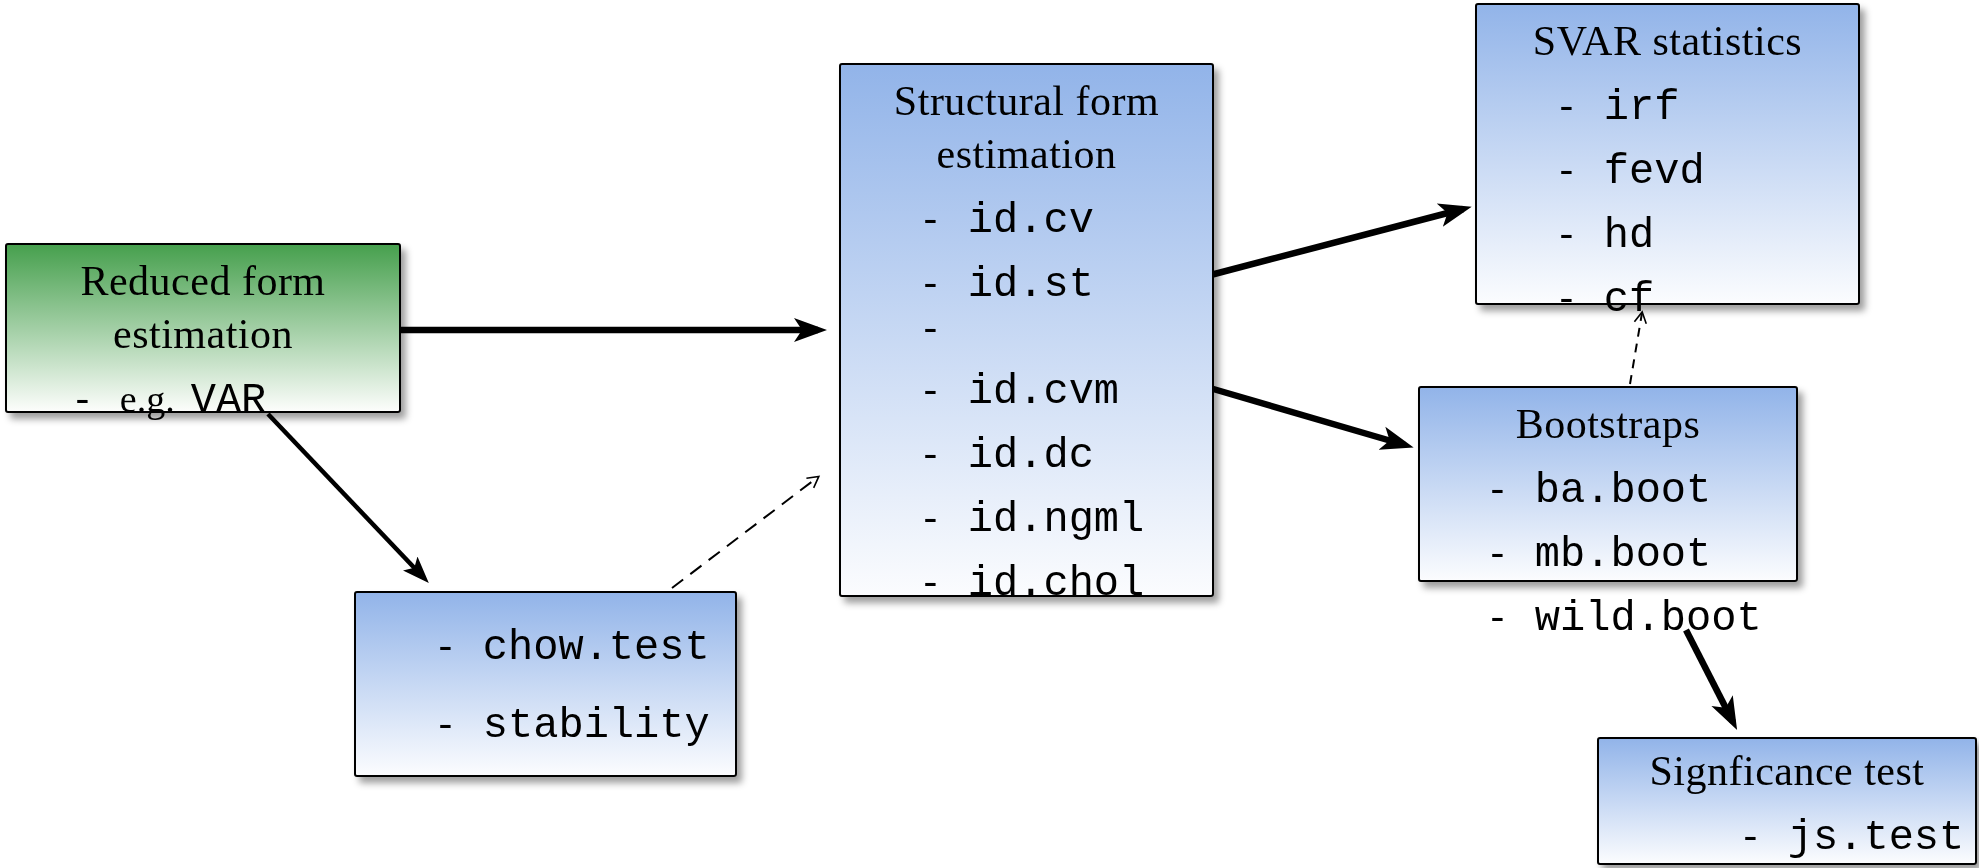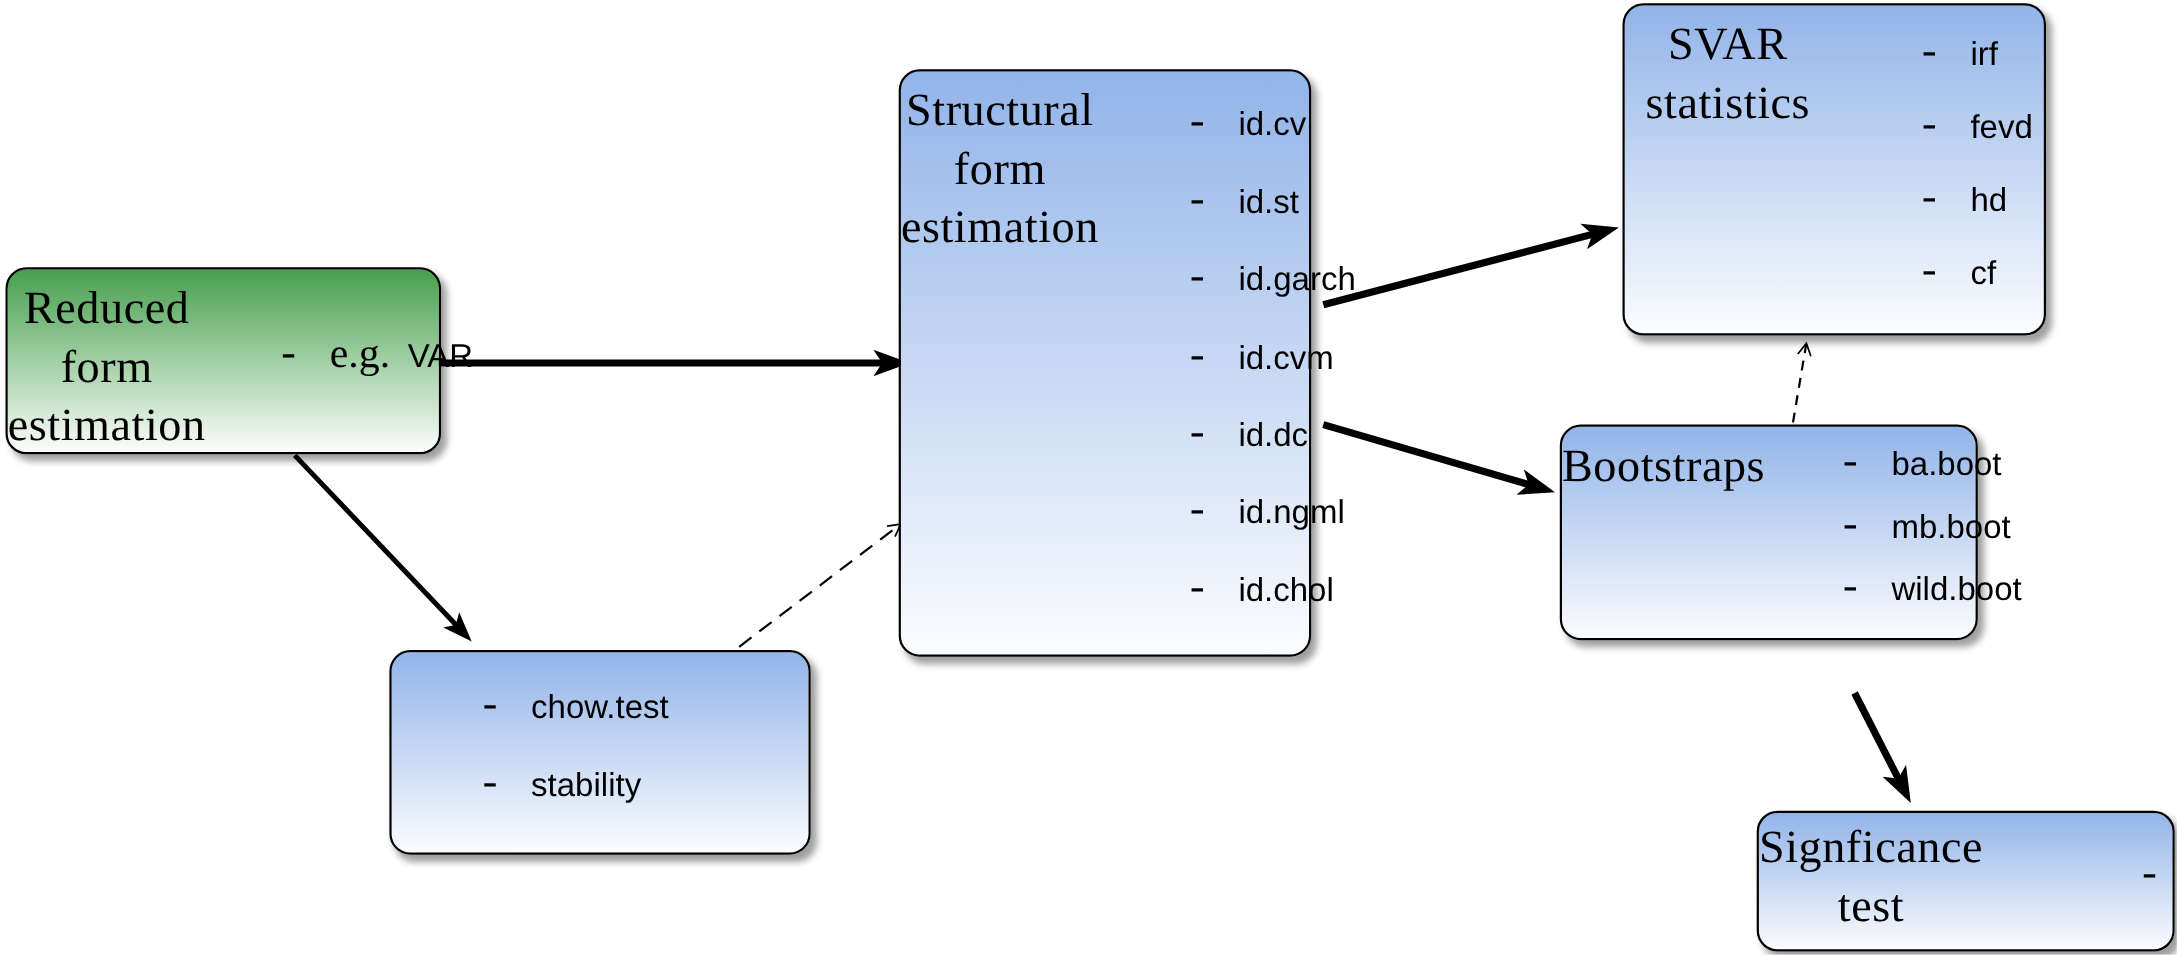--- a/index.html
+++ b/index.html
@@ -19,24 +19,24 @@
   }
   .edge { stroke: var(--arrow, #000000); fill: none; }
   .edge.thick  { stroke-width: 6.5; }
   .edge.mid    { stroke-width: 4.5; }
   .edge.dashed { stroke-width: 2; }
 
   .node {
     position: absolute;
     box-sizing: border-box;
     border: 2px solid var(--border, #000000);
-    border-radius: 19px;
+    border-radius: 3px;
     box-shadow: 5px 6px 7px rgba(0,0,0,0.38);
     display: flex;
-    flex-direction: row;
+    flex-direction: column;
     color: #000;
   }
   .node.blue  { background: linear-gradient(180deg, var(--blue-node-top, #92b4e9) 0%, #fbfcfe 100%); }
   .node.green { background: linear-gradient(180deg, var(--green-node-top, #47a04e) 0%, #fcfdfb 100%); }
 
   .title {
     text-align: center;
     font-size: 42px;
     line-height: 53px;
     padding-top: 10px;
@@ -59,29 +59,30 @@
     white-space: nowrap;
   }
   .dash {
     font-family: "Liberation Mono", monospace;
     font-size: 38px;
     margin-right: 26px;
   }
   .pre { font-size: 38px; }
   .pre:not(:empty) { margin-right: 16px; }
   .code {
-    font-family: Liberation Sans, sans-serif;
-    font-size: 30px;
+    font-family: Liberation Mono, monospace;
+    font-size: 42px;
+    margin-top: 16px;
   }
 
   
   .node.reduced      { left: 5px;    top: 243px; width: 396px; height: 170px; }
   .node.reduced ul.items      { padding-left: 64px; }
   .node.pretests     { left: 354px;  top: 591px; width: 383px; height: 186px; }
-  .node.structural   { left: 817px;  top: 63px;  width: 375px; height: 534px; }
+  .node.structural   { left: 839px;  top: 63px;  width: 375px; height: 534px; }
   .node.svar         { left: 1475px; top: 3px;   width: 385px; height: 302px; }
   .node.bootstraps   { left: 1418px; top: 386px; width: 380px; height: 196px; }
   .node.bootstraps ul.items   { padding-left: 66px; }
   .node.significance { left: 1597px; top: 737px; width: 380px; height: 128px; }
   .node.significance ul.items { padding-left: 140px; }
   .node.significance .title   { padding-top: 6px; }
 </style>
 </head>
 <body>
 
@@ -147,21 +148,20 @@
       <li class="item">
         <span class="dash">-</span>
         <span class="code">id.cv</span>
       </li>
       <li class="item">
         <span class="dash">-</span>
         <span class="code">id.st</span>
       </li>
       <li class="item">
         <span class="dash">-</span>
-        <span class="code">id.garch</span>
       </li>
       <li class="item">
         <span class="dash">-</span>
         <span class="code">id.cvm</span>
       </li>
       <li class="item">
         <span class="dash">-</span>
         <span class="code">id.dc</span>
       </li>
       <li class="item">

